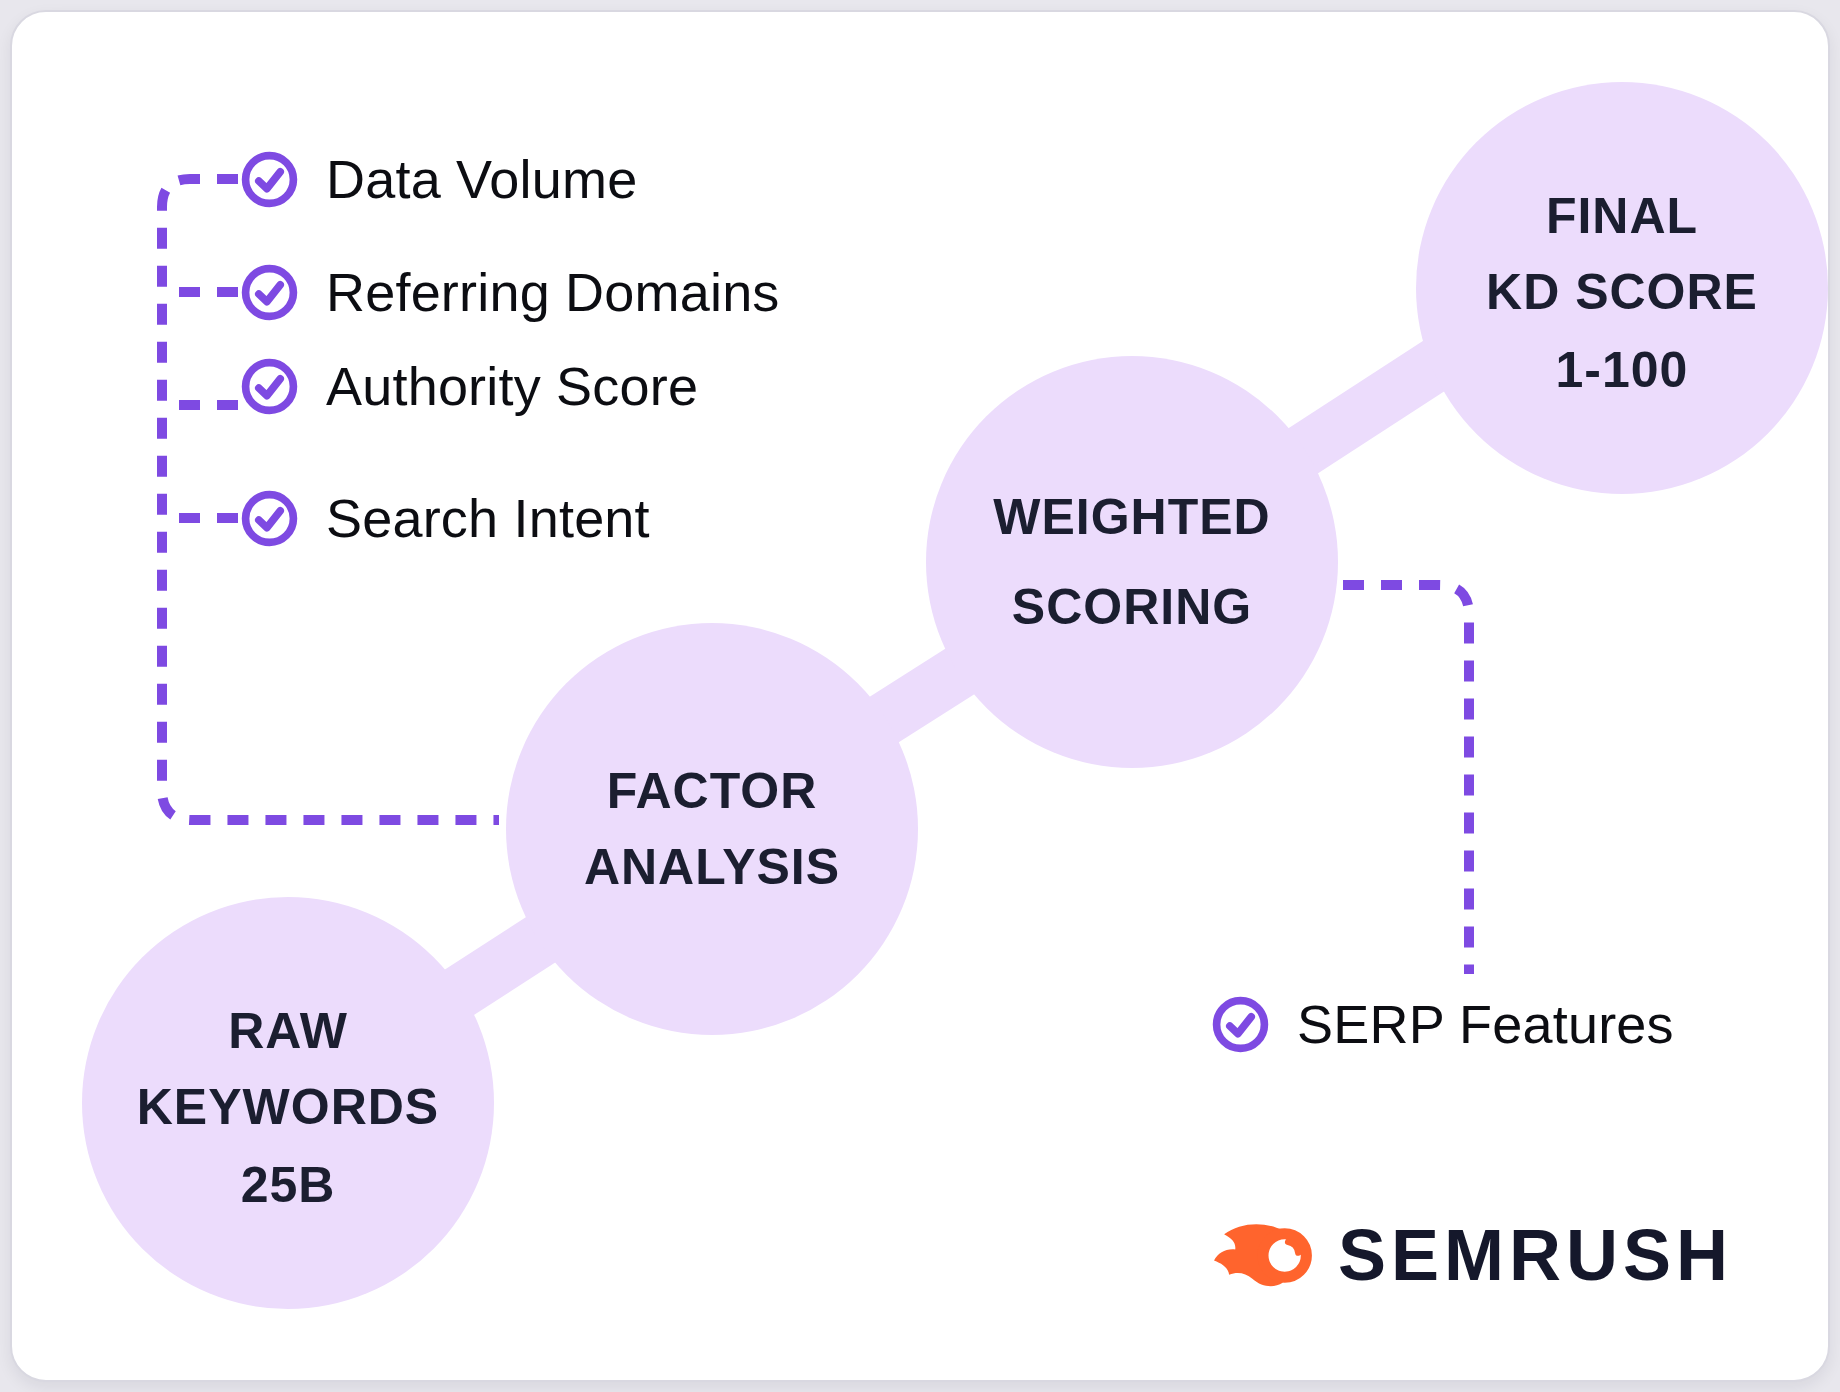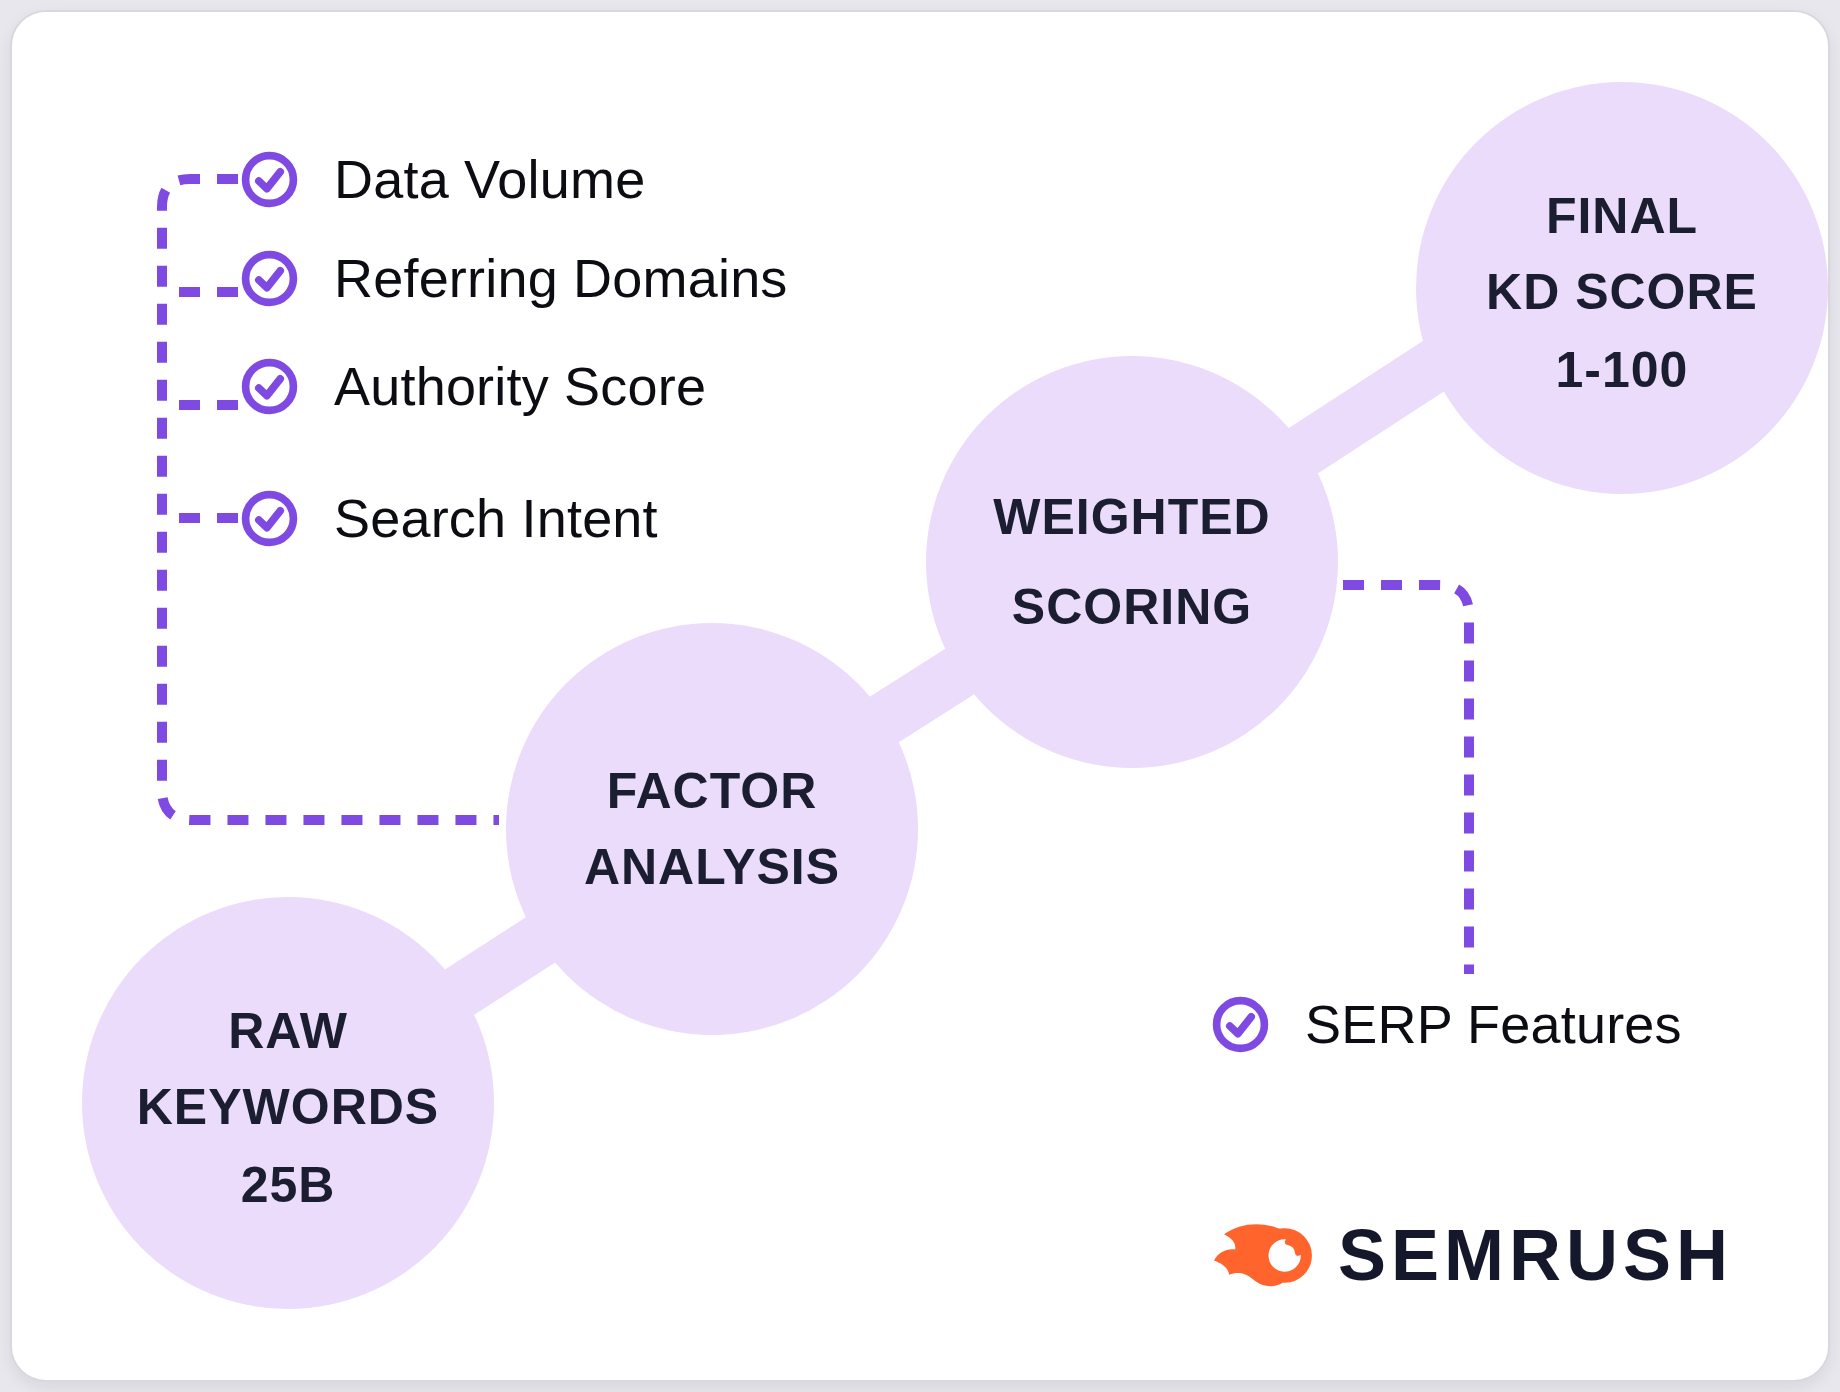--- a/index.html
+++ b/index.html
@@ -36,27 +36,27 @@
   .node-final{left:1404px;top:70px;}
   .node .title{
     font-size:50px;font-weight:700;line-height:76px;letter-spacing:1px;
     color:var(--text-dark);text-align:center;white-space:nowrap;
   }
   .node .value{
     font-size:50px;font-weight:700;line-height:56px;letter-spacing:1px;
     color:var(--text-dark);margin-top:12px;
   }
   .check-row{
-    position:absolute;display:flex;align-items:center;gap:36px;height:76px;
+    position:absolute;display:flex;align-items:center;gap:28px;height:76px;
   }
   .check-row .label{
     font-size:54px;color:var(--text-black);letter-spacing:0.2px;white-space:nowrap;
   }
   .row-1{left:229px;top:129px;}
-  .row-2{left:229px;top:228px;}
+  .row-2{left:229px;top:242px;}
   .row-3{left:229px;top:336px;}
   .row-4{left:229px;top:468px;}
   .row-serp{left:1200px;top:974px;}
   .check-icon-box{width:57px;height:57px;flex:0 0 auto;display:block;}
   .logo{
     position:absolute;left:1202px;top:1202px;
     display:flex;align-items:center;gap:18px;
   }
   .logo .brand{
     font-size:72px;font-weight:700;letter-spacing:5px;

